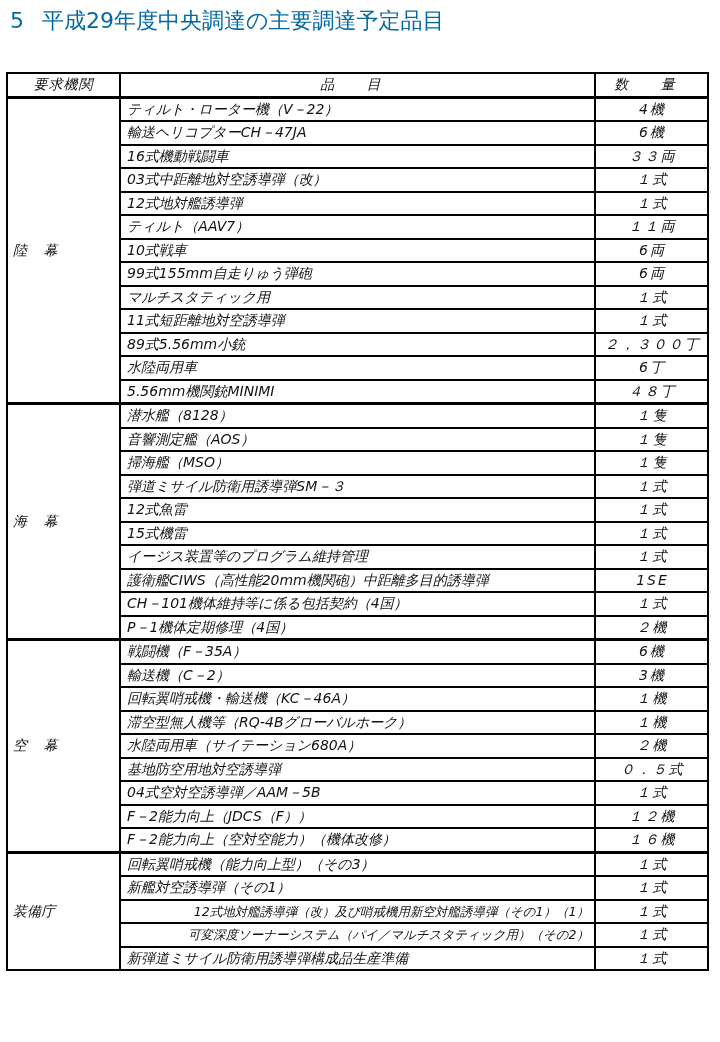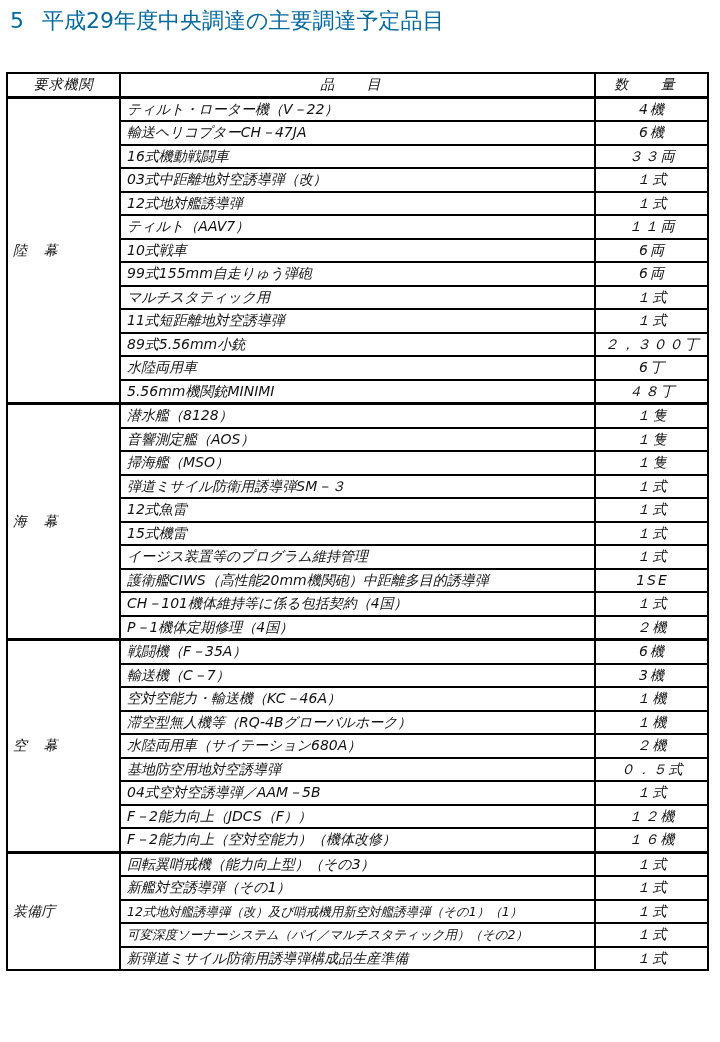--- a/index.html
+++ b/index.html
@@ -36,21 +36,21 @@
     font-weight: normal; text-align: center; letter-spacing: 1px;
     border-bottom: 3px solid #000;
   }
   table.proc td.org {
     vertical-align: middle; letter-spacing: 6px;
     border-right: 2px solid #000;
   }
   table.proc td.org.nosp { letter-spacing: 0; }
   table.proc td.qty { text-align: center; letter-spacing: 2px; padding-right: 3px; }
   table.proc td.item { text-align: left; padding-left: 6px; }
-  table.proc td.item.small { font-size: 12.5px; }
+  table.proc td.item.small { font-size: 12.5px; text-align: right; }
   table.proc tr.group-start td { border-top: 3px solid #000; }
   table.proc th.h-item { letter-spacing: 14px; margin-left: 20px; }
   table.proc th.h-qty { letter-spacing: 14px; }
 </style>
 </head>
 <body>
 
 <div class="title">
   <span class="num">5</span><span>平成29年度中央調達の主要調達予定品目</span>
 </div>
@@ -162,25 +162,25 @@
       <tr>
         <td class="item">P－1機体定期修理（4国）</td>
         <td class="qty">２機</td>
       </tr>
       <tr class="group-start">
         <td class="org" rowspan="9">空 幕</td>
         <td class="item">戦闘機（F－35A）</td>
         <td class="qty">6機</td>
       </tr>
       <tr>
-        <td class="item">輸送機（C－7）</td>
+        <td class="item">輸送機（C－2）</td>
         <td class="qty">3機</td>
       </tr>
       <tr>
-        <td class="item">空対空能力・輸送機（KC－46A）</td>
+        <td class="item">回転翼哨戒機・輸送機（KC－46A）</td>
         <td class="qty">１機</td>
       </tr>
       <tr>
         <td class="item">滞空型無人機等（RQ-4Bグローバルホーク）</td>
         <td class="qty">１機</td>
       </tr>
       <tr>
         <td class="item">水陸両用車（サイテーション680A）</td>
         <td class="qty">２機</td>
       </tr>

